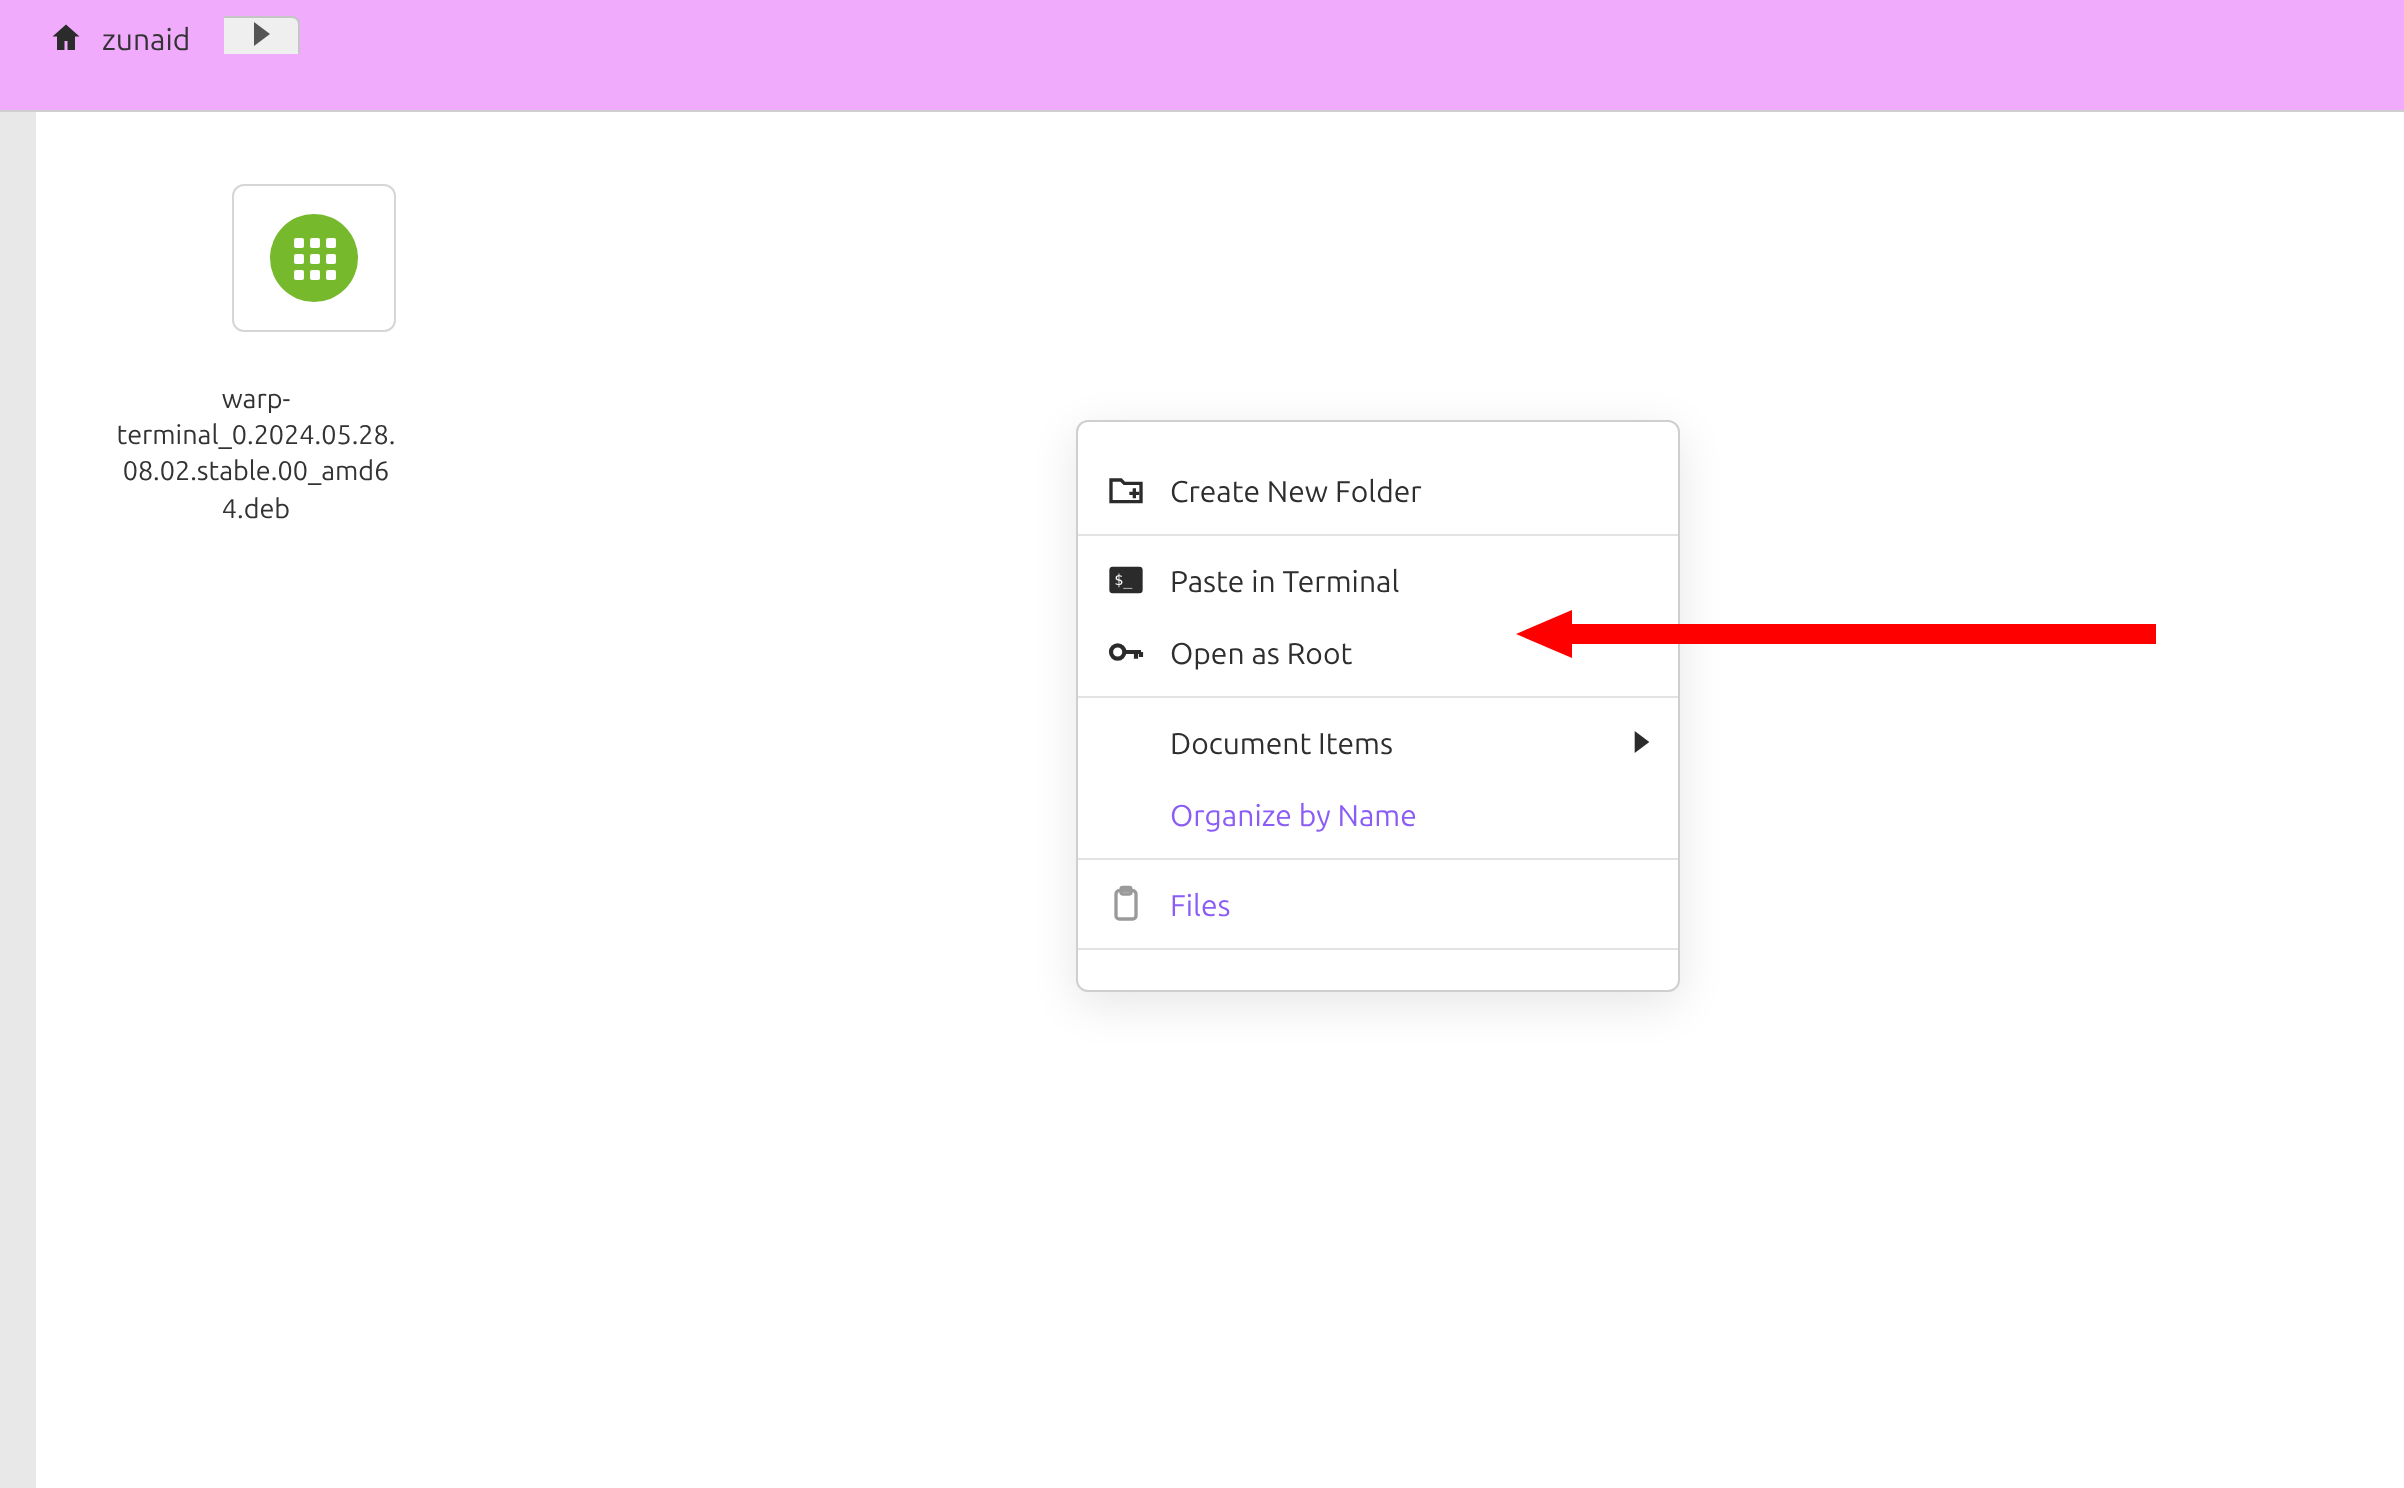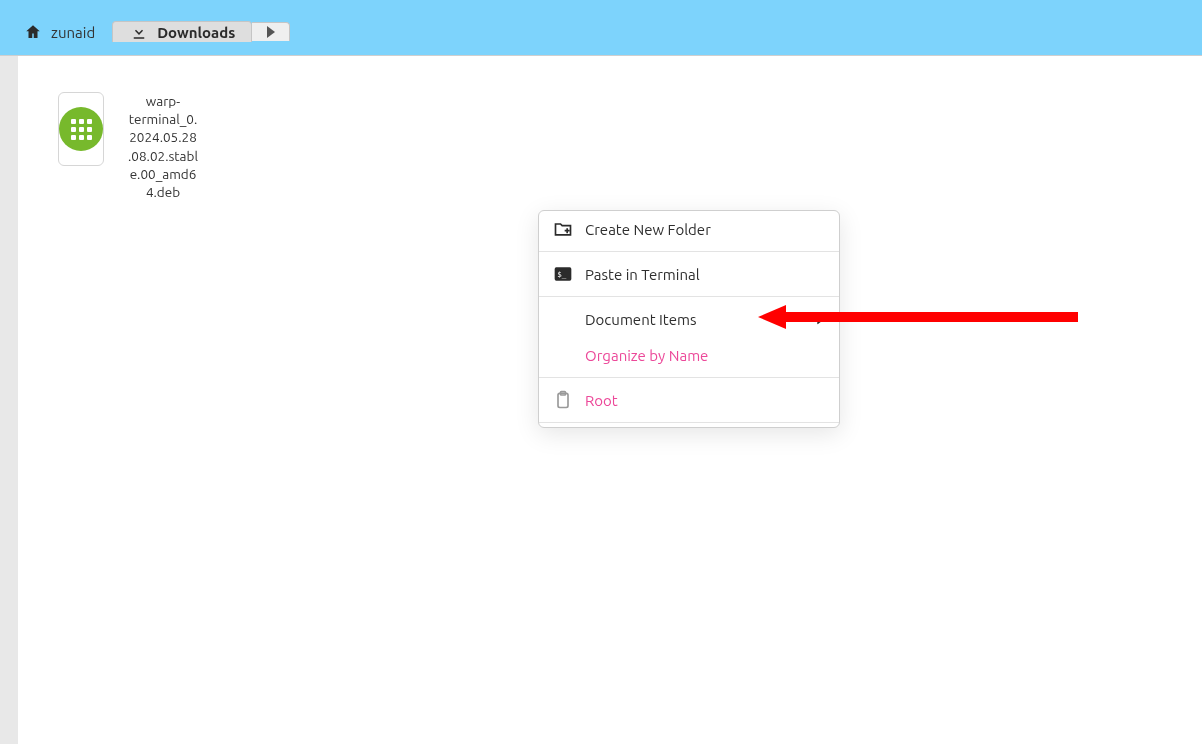--- a/index.html
+++ b/index.html
@@ -6,24 +6,24 @@
     body {
       font-family: Ubuntu, "Segoe UI", -apple-system, sans-serif;
       background: #e8e8e8;
       width: 1202px;
       height: 744px;
       overflow: hidden;
       position: relative;
     }
     .toolbar {
       height: 56px;
-      background: #7dd3fc;
+      background: #f0abfc;
       border-bottom: 1px solid #cfcfcf;
       display: flex;
-      align-items: center;
+      align-items: flex-start;
       padding: 8px 6px 0 6px;
     }
     .breadcrumb-item {
       display: flex;
       align-items: center;
       gap: 8px;
       padding: 0 16px;
       font-size: 15px;
       color: #333;
       cursor: pointer;
@@ -57,21 +57,22 @@
       top: 56px;
       left: 18px;
       right: 0;
       bottom: 0;
       background: #ffffff;
       padding: 36px 40px;
     }
     .file-item {
       width: 140px;
       display: flex;
-      align-items: flex-start;
+      flex-direction: column;
+      align-items: flex-end;
       gap: 24px;
       cursor: pointer;
     }
     .file-icon-wrap {
       width: 82px;
       height: 74px;
       border: 1px solid #d6d6d6;
       border-radius: 6px;
       background: #fff;
       display: flex;
@@ -105,33 +106,33 @@
     }
     .context-menu {
       position: absolute;
       top: 210px;
       left: 538px;
       width: 302px;
       background: #fff;
       border: 1px solid #cfcfcf;
       border-radius: 6px;
       box-shadow: 0 6px 24px rgba(0,0,0,0.10);
-      padding: 0 0;
+      padding: 16px 0;
       font-size: 15px;
       color: #2e2e2e;
     }
     .menu-item {
       display: flex;
       align-items: center;
       gap: 12px;
       padding: 8px 14px;
       cursor: pointer;
       position: relative;
     }
-    .menu-item.disabled { color: #ec4899; cursor: default; }
+    .menu-item.disabled { color: #8b5cf6; cursor: default; }
     .menu-sep { height: 1px; background: #e3e3e3; margin: 4px 0; }
     .menu-icon {
       width: 20px; height: 20px;
       display: flex; align-items: center; justify-content: center;
       flex-shrink: 0;
     }
     .submenu-caret {
       position: absolute;
       right: 14px;
       top: 50%;
@@ -153,28 +154,20 @@
 <body>
 
 <div class="toolbar">
   <div class="breadcrumb-item">
     <span class="menu-icon">
       <svg width="18" height="18" viewBox="0 0 24 24" fill="#2b2b2b">
           <path d="M12 3l9 8h-3v9h-5v-6h-2v6H6v-9H3z"></path>
         </svg>
     </span>
     <span>zunaid</span>
-  </div>
-  <div class="breadcrumb-item active">
-    <span class="menu-icon">
-      <svg width="18" height="18" viewBox="0 0 24 24" fill="#2b2b2b">
-          <path d="M12 3v10l4-4 1.4 1.4L12 16 6.6 10.4 8 9l4 4V3h0zM5 19h14v2H5z"></path>
-        </svg>
-    </span>
-    <span>Downloads</span>
   </div>
   <div class="breadcrumb-arrow">
     <span>
       <svg width="10" height="12" viewBox="0 0 8 12" fill="#555">
           <path d="M0 0l8 6-8 6z"></path>
         </svg>
     </span>
   </div>
 </div>
 
@@ -212,20 +205,29 @@
   <div class="menu-sep"></div>
   <div class="menu-item">
     <span class="menu-icon">
       <svg width="20" height="20" viewBox="0 0 24 24">
           <rect x="2" y="4" width="20" height="16" rx="2" fill="#2b2b2b"></rect>
           <text x="5" y="15" font-size="9" fill="#fff" font-family="monospace">$_</text>
         </svg>
     </span>
     <span>Paste in Terminal</span>
   </div>
+  <div class="menu-item">
+    <span class="menu-icon">
+      <svg width="20" height="20" viewBox="0 0 24 24" fill="#2b2b2b">
+          <circle cx="7" cy="12" r="4" fill="none" stroke="#2b2b2b" stroke-width="2.5"></circle>
+          <path d="M11 12h10M18 12v4M21 12v3" stroke="#2b2b2b" stroke-width="2.5" fill="none"></path>
+        </svg>
+    </span>
+    <span>Open as Root</span>
+  </div>
   <div class="menu-sep"></div>
   <div class="menu-item">
     <span class="menu-icon"></span>
     <span>Document Items</span>
     <span class="submenu-caret">
       <svg width="8" height="11" viewBox="0 0 8 12" fill="#2b2b2b">
           <path d="M0 0l8 6-8 6z"></path>
         </svg>
     </span>
   </div>
@@ -234,21 +236,21 @@
     <span>Organize by Name</span>
   </div>
   <div class="menu-sep"></div>
   <div class="menu-item disabled">
     <span class="menu-icon">
       <svg width="20" height="20" viewBox="0 0 24 24" fill="none" stroke="#9a9a9a" stroke-width="2">
           <rect x="6" y="4" width="12" height="17" rx="2"></rect>
           <rect x="9" y="2" width="6" height="4" rx="1"></rect>
         </svg>
     </span>
-    <span>Root</span>
+    <span>Files</span>
   </div>
   <div class="menu-sep"></div>
 </div>
 
 <div class="arrow-annotation">
   <svg width="320" height="30" viewBox="0 0 320 30">
     <line x1="320" y1="15" x2="20" y2="15" stroke="#ff0000" stroke-width="10"></line>
     <polygon points="0,15 28,3 28,27" fill="#ff0000"></polygon>
   </svg>
 </div>

